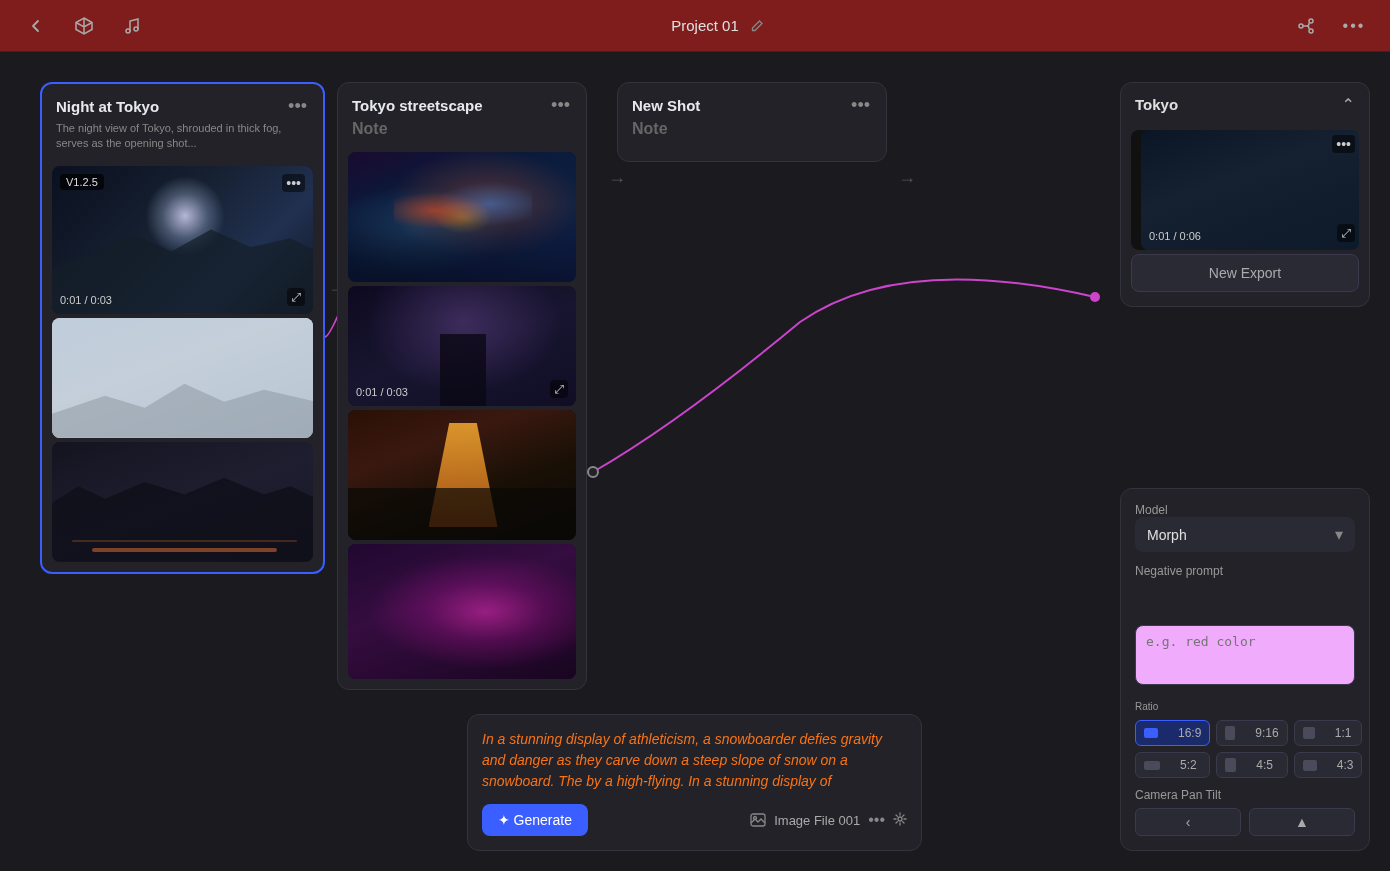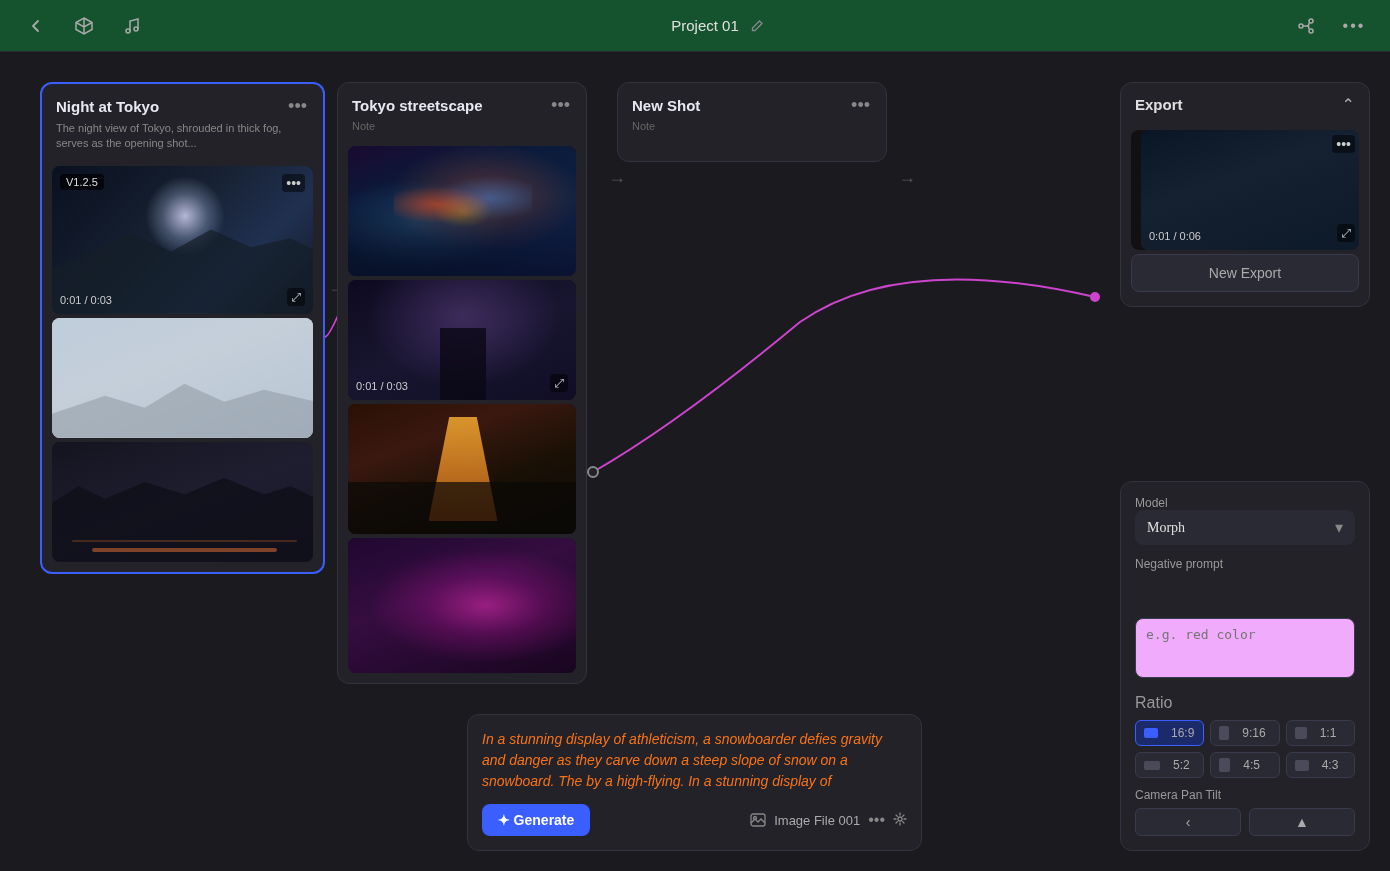--- a/index.html
+++ b/index.html
@@ -13,21 +13,21 @@
       position: relative;
     }
 
     
     .header {
       display: flex;
       align-items: center;
       justify-content: space-between;
       padding: 0 20px;
       height: 52px;
-      background: #14532d;
+      background: #7f1d1d;
       border-bottom: 1px solid #2a2a35;
     }
     .header-left { display: flex; align-items: center; gap: 16px; }
     .header-center { display: flex; align-items: center; gap: 8px; }
     .header-right { display: flex; align-items: center; gap: 16px; }
     .header-title { font-size: 15px; color: #e0e0e0; }
     .icon-btn {
       background: none; border: none; cursor: pointer;
       color: #aaa; display: flex; align-items: center; justify-content: center;
       width: 32px; height: 32px; border-radius: 6px;
@@ -127,23 +127,24 @@
       font-size: 14px; padding: 1px 4px;
     }
 
     
     .card-streetscape {
       left: 337px;
       top: 30px;
       width: 250px;
     }
     .card-note {
-      font-size: 11px;
+      font-size: 16px;
       color: #666;
       padding: 0 14px 10px;
+      font-weight: bold;
     }
 
     .street-thumb-1 {
       width: 230px; height: 130px;
       background: linear-gradient(160deg, #1a0a30 0%, #0a1a3a 30%, #0d2040 60%, #15255a 100%);
       position: relative;
     }
     .street-thumb-neon {
       position: absolute;
       top: 0; left: 0; right: 0; bottom: 0;
@@ -258,47 +259,46 @@
     }
     .model-select {
       display: flex;
       align-items: center;
       justify-content: space-between;
       background: #2a2a35;
       border-radius: 8px;
       padding: 8px 12px;
       margin-bottom: 12px;
       cursor: pointer;
-      font-family: Liberation Serif, serif;
     }
     .model-select-name { font-size: 14px; color: #e0e0e0; }
     .neg-prompt-label { font-size: 12px; color: #999; margin-bottom: 6px; }
     .neg-prompt-input {
       width: 100%;
       background: #f0abfc;
       border: 1px solid #3a3a4d;
       border-radius: 8px;
       padding: 8px 10px;
       color: #666;
       font-size: 13px;
       min-height: 60px;
       resize: none;
       margin-top: 41px;
     }
-    .ratio-label { font-size: 16px; color: #999; margin: 12px 0 8px; }
+    .ratio-label { font-size: 10px; color: #999; margin: 12px 0 8px; }
     .ratio-grid {
       display: grid;
       grid-template-columns: 1fr 1fr 1fr;
       gap: 6px;
       margin-bottom: 10px;
     }
     .ratio-btn {
       display: flex;
       align-items: center;
-      gap: 13px;
+      gap: 20px;
       background: #2a2a35;
       border: 1px solid #3a3a4d;
       border-radius: 6px;
       padding: 5px 8px;
       cursor: pointer;
       color: #aaa;
       font-size: 12px;
     }
     .ratio-btn.active {
       border-color: #3a5eff;
@@ -357,21 +357,21 @@
       display: flex;
       align-items: center;
       gap: 6px;
       background: #3a5eff;
       border: none;
       border-radius: 8px;
       padding: 8px 16px;
       color: #fff;
       font-size: 14px;
       cursor: pointer;
-      font-weight: 700;
+      font-weight: 400;
     }
     .prompt-file {
       display: flex;
       align-items: center;
       gap: 8px;
       font-size: 13px;
       color: #aaa;
       cursor: pointer;
     }
     .prompt-file-more {
@@ -544,21 +544,21 @@
       <span class="card-title">New Shot</span>
       <button class="more-btn">•••</button>
     </div>
     <div class="card-note" style="padding-bottom:20px;">Note</div>
   </div>
 
   <div style="position:absolute;left:898px;top:115px;color:#555;font-size:18px;">→</div>
 
   <div class="card card-export">
     <div class="export-header">
-      <span class="export-title">Export</span>
+      <span class="export-title">Tokyo</span>
       <button class="export-collapse-btn">⌃</button>
     </div>
 
     <div class="video-thumb">
       <div class="export-thumb">
         <div class="export-thumb-overlay"></div>
         <div style="position:absolute;top:0;left:0;right:0;bottom:0;background:linear-gradient(160deg,#0a1525 0%,#152030 40%,#0d1a2a 100%);"></div>
         <div style="position:absolute;top:5px;right:8px;">
           <button class="video-more" style="position:static;">•••</button>
         </div>

